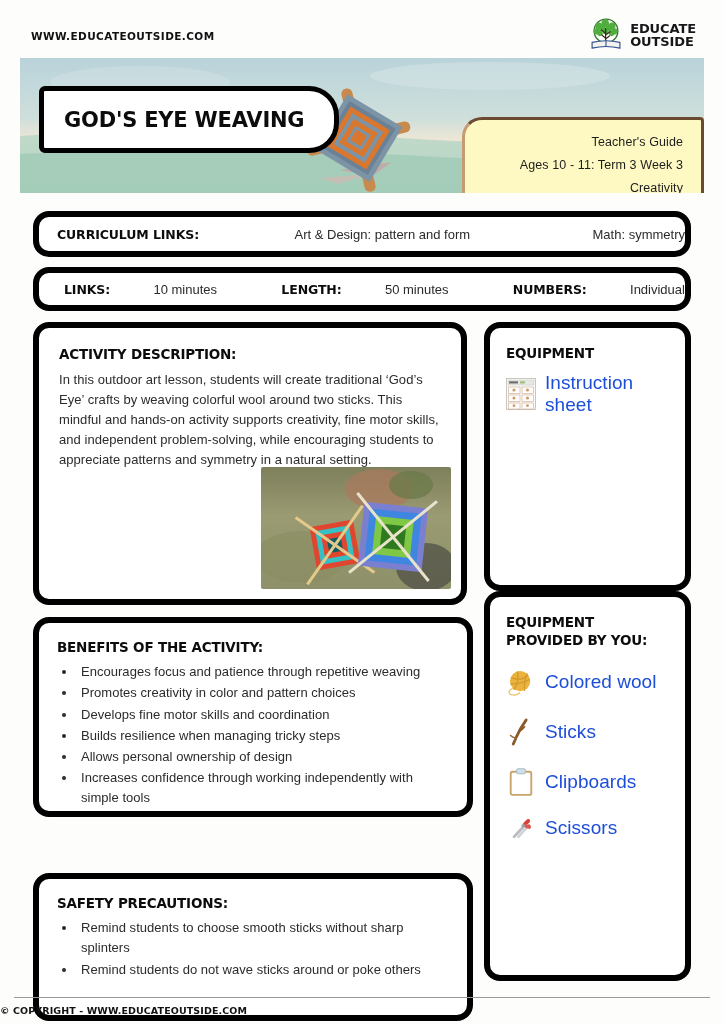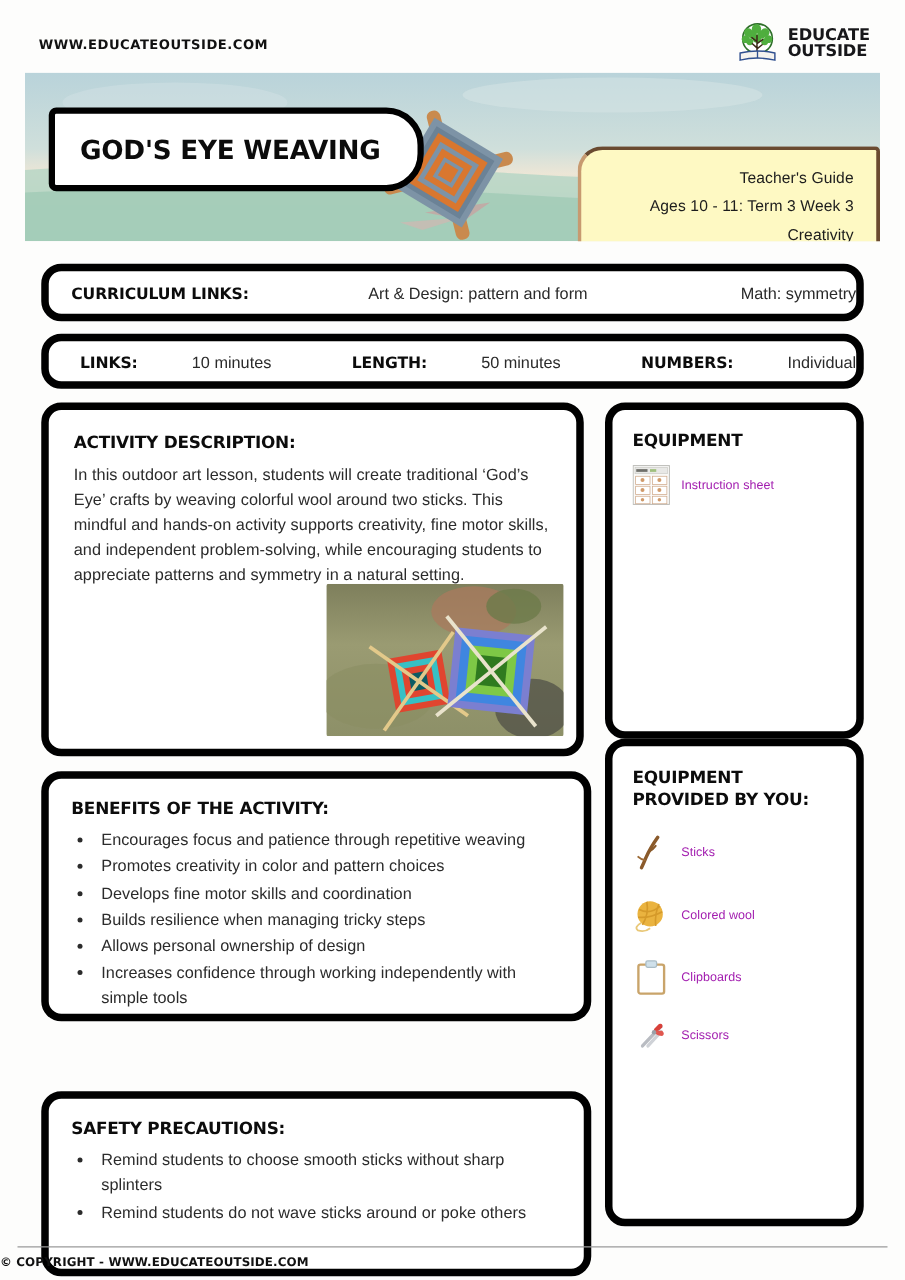--- a/index.html
+++ b/index.html
@@ -185,22 +185,22 @@
     align-items: center;
     gap: 9px;
     margin-bottom: 12px;
   }
   .equip-item .glyph {
     width: 30px; height: 34px;
     flex: 0 0 30px;
     display: flex; align-items: center; justify-content: center;
   }
   .equip-item .equip-label {
-    font-size: 10px;
-    color: #a21caf;
+    font-size: 19px;
+    color: #1d4ed8;
     letter-spacing: 0.05px;
   }
   .equip-item.sheet .glyph { width: 30px; height: 32px; }
 
   
   .footer-rule {
     position: absolute;
     left: 14px; bottom: 26px;
     width: 696px; height: 1px;
     background: #9a9a9a;
@@ -410,45 +410,45 @@
   </div>
 
   <div class="card" id="equipment-you-card">
     <div class="card-title">EQUIPMENT</div>
     <div class="card-title">PROVIDED BY YOU:</div>
 
     <div class="equip-list" style="margin-top:16px;">
 
       <div class="equip-item" style="margin-bottom:16px;">
         <span class="glyph">
-          <svg viewBox="0 0 30 34" style="width:26px;height:30px;">
-            <path d="M21 3 Q14 13 10 22 Q8 27 6 31" stroke="#8a5a2b" stroke-width="3.2" fill="none" stroke-linecap="round"></path>
-            <path d="M13 16 Q17 14 19 11" stroke="#8a5a2b" stroke-width="2" fill="none" stroke-linecap="round"></path>
-            <path d="M9 24 Q5 23 3 21" stroke="#9c6a36" stroke-width="1.8" fill="none" stroke-linecap="round"></path>
-          </svg>
-        </span>
-        <span class="equip-label">Sticks</span>
-      </div>
-
-      <div class="equip-item" style="margin-bottom:16px;">
-        <span class="glyph">
           <svg viewBox="0 0 34 34" style="width:30px;height:30px;">
             <path d="M8 24 Q1 28 5 31 Q11 33 16 29" stroke="#e9c878" stroke-width="1.6" fill="none"></path>
             <circle cx="16" cy="16" r="11.5" fill="#eab33f"></circle>
             <g stroke="#d59a2a" stroke-width="1.5" fill="none">
               <path d="M6 12 Q16 17 25 9"></path>
               <path d="M5 19 Q16 20 27 14"></path>
               <path d="M9 26 Q15 16 13 5"></path>
               <path d="M21 27 Q20 16 24 7"></path>
             </g>
           </svg>
         </span>
         <span class="equip-label">Colored wool</span>
       </div>
 
+      <div class="equip-item" style="margin-bottom:16px;">
+        <span class="glyph">
+          <svg viewBox="0 0 30 34" style="width:26px;height:30px;">
+            <path d="M21 3 Q14 13 10 22 Q8 27 6 31" stroke="#8a5a2b" stroke-width="3.2" fill="none" stroke-linecap="round"></path>
+            <path d="M13 16 Q17 14 19 11" stroke="#8a5a2b" stroke-width="2" fill="none" stroke-linecap="round"></path>
+            <path d="M9 24 Q5 23 3 21" stroke="#9c6a36" stroke-width="1.8" fill="none" stroke-linecap="round"></path>
+          </svg>
+        </span>
+        <span class="equip-label">Sticks</span>
+      </div>
+
       <div class="equip-item">
         <span class="glyph">
           <svg viewBox="0 0 28 34" style="width:24px;height:30px;">
             <rect x="2" y="5" width="24" height="27" rx="2" fill="#ffffff" stroke="#c9a46a" stroke-width="2.2"></rect>
             <rect x="9" y="1.5" width="10" height="6" rx="1.6" fill="#cfe0ea" stroke="#a9bcc6" stroke-width="1.2"></rect>
           </svg>
         </span>
         <span class="equip-label">Clipboards</span>
       </div>
 

